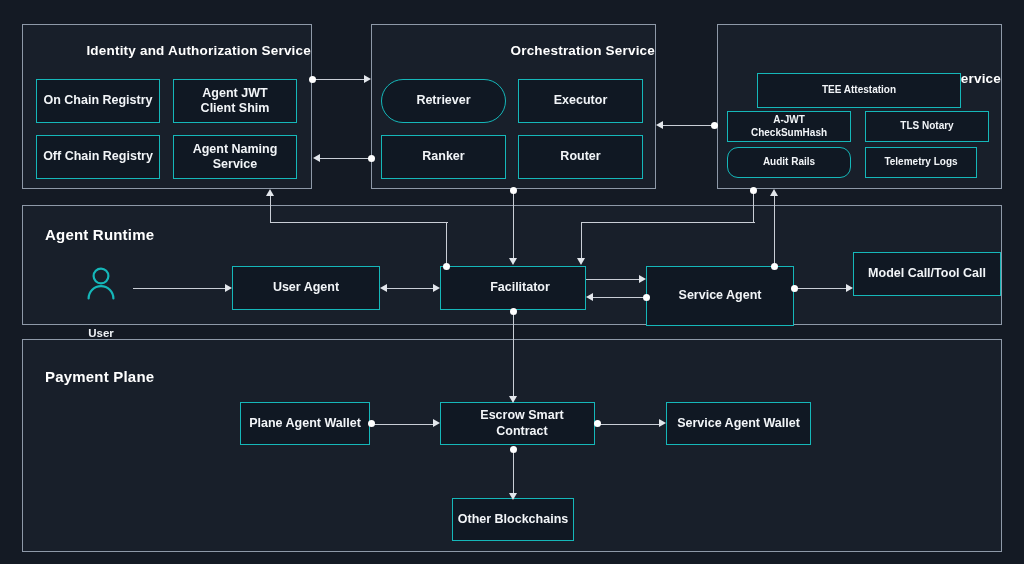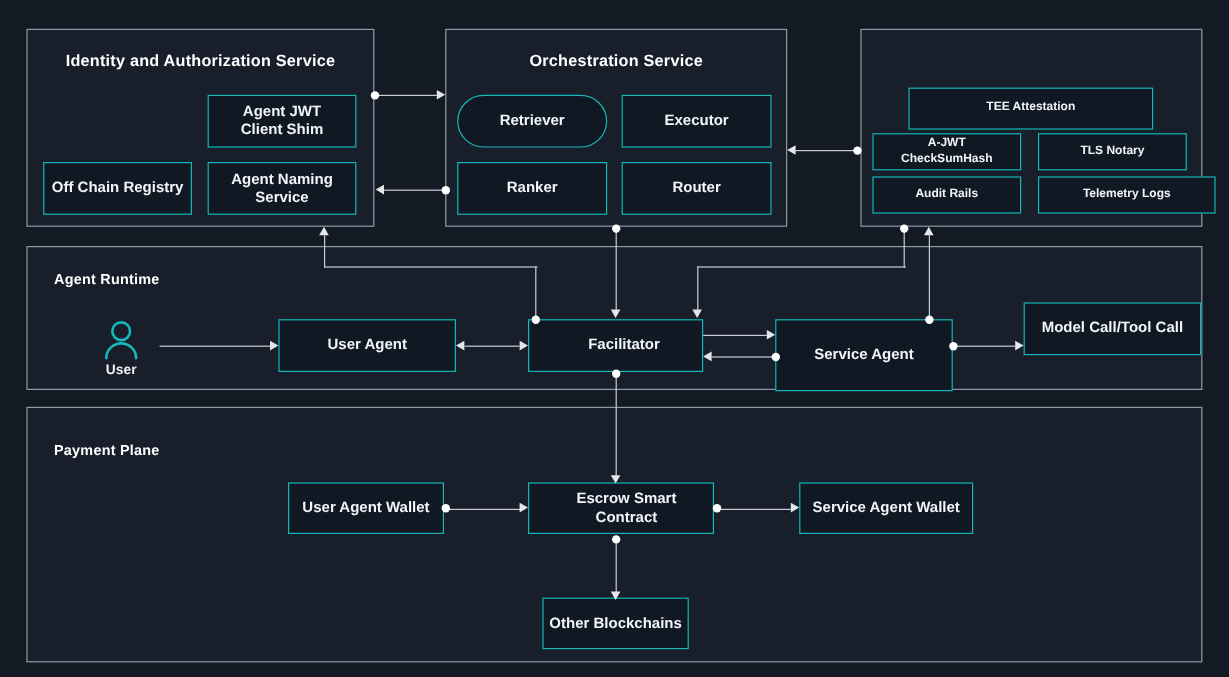--- a/index.html
+++ b/index.html
@@ -29,25 +29,25 @@
   .panel-title {
     position: absolute;
     color: #ffffff;
     font-weight: bold;
     letter-spacing: 0.2px;
     white-space: nowrap;
   }
   .panel-title.center {
     left: 0;
     right: 0;
-    text-align: center;
+    text-align: right;
     font-size: 13.5px;
   }
   .panel-title.left {
-    font-size: 12px;
+    font-size: 15px;
   }
   
   .node {
     position: absolute;
     box-sizing: border-box;
     background: #101823;
     border: 1.4px solid #15b7b9;
     color: #f2f5f8;
     display: flex;
     align-items: center;
@@ -114,20 +114,21 @@
   }
 </style>
 </head>
 <body>
 
 <div id="canvas">
 
   <div class="panel" style="left:22px; top:24px; width:290px; height:165px;">
     <div class="panel-title center" style="top:18px;">Identity and Authorization Service</div>
   </div>
+  <div class="node" style="left:36px; top:79px; width:124px; height:44px;">On Chain Registry</div>
   <div class="node" style="left:173px; top:79px; width:124px; height:44px; white-space:pre-line;">Agent JWT
 Client Shim</div>
   <div class="node" style="left:36px; top:135px; width:124px; height:44px;">Off Chain Registry</div>
   <div class="node" style="left:173px; top:135px; width:124px; height:44px; white-space:pre-line;">Agent Naming
 Service</div>
 
   <div class="panel" style="left:371px; top:24px; width:285px; height:165px;">
     <div class="panel-title center" style="top:18px;">Orchestration Service</div>
   </div>
   <div class="node" style="left:381px; top:79px; width:125px; height:44px;border-radius:22px;">Retriever</div>
@@ -135,45 +136,45 @@
   <div class="node" style="left:381px; top:135px; width:125px; height:44px;">Ranker</div>
   <div class="node" style="left:518px; top:135px; width:125px; height:44px;">Router</div>
 
   <div class="panel" style="left:717px; top:24px; width:285px; height:165px;">
     <div class="panel-title center" style="top:46px;">Verification and Audit Service</div>
   </div>
   <div class="node lg" style="left:757px; top:73px; width:204px; height:35px;">TEE Attestation</div>
   <div class="node small" style="left:727px; top:111px; width:124px; height:31px; white-space:pre-line;">A-JWT
 CheckSumHash</div>
   <div class="node small" style="left:865px; top:111px; width:124px; height:31px;">TLS Notary</div>
-  <div class="node small" style="left:727px; top:147px; width:124px; height:31px;">Audit Rails</div>
-  <div class="node small" style="left:865px; top:147px; width:148px; height:31px;">Telemetry Logs</div>
+  <div class="node small" style="left:727px; top:147px; width:124px; height:31px;border-radius:11px;">Audit Rails</div>
+  <div class="node small" style="left:865px; top:147px; width:112px; height:31px;">Telemetry Logs</div>
 
   <div class="panel" style="left:22px; top:205px; width:980px; height:120px;">
     <div class="panel-title left" style="left:22px; top:20px;">Agent Runtime</div>
   </div>
 
-  <div class="actor" style="left:78px; top:265px; width:46px;">
+  <div class="actor" style="left:78px; top:265px; width:46px;gap:24px;">
     <svg width="36" height="36" viewBox="0 0 36 36">
       <circle cx="18" cy="11" r="7.4" fill="none" stroke="#15b7b9" stroke-width="2.2"></circle>
       <path d="M5.6 33.5 a12.4 12.4 0 0 1 24.8 0" fill="none" stroke="#15b7b9" stroke-width="2.2" stroke-linecap="round"></path>
     </svg>
     <div class="actor-label">User</div>
   </div>
 
   <div class="node" style="left:232px; top:266px; width:148px; height:44px;">User Agent</div>
   <div class="node" style="left:440px; top:266px; width:146px; height:44px;padding-left:18px;">Facilitator</div>
   <div class="node" style="left:646px; top:266px; width:148px; height:60px;">Service Agent</div>
   <div class="node" style="left:853px; top:252px; width:148px; height:44px;">Model Call/Tool Call</div>
 
   <div class="panel" style="left:22px; top:339px; width:980px; height:213px;">
     <div class="panel-title left" style="left:22px; top:28px;">Payment Plane</div>
   </div>
 
-  <div class="node" style="left:240px; top:402px; width:130px; height:43px;">User Agent Wallet</div>
+  <div class="node" style="left:240px; top:402px; width:130px; height:43px;">Plane Agent Wallet</div>
   <div class="node" style="left:440px; top:402px; width:155px; height:43px;padding-left:13px;">Escrow Smart Contract</div>
   <div class="node" style="left:666px; top:402px; width:145px; height:43px;">Service Agent Wallet</div>
   <div class="node" style="left:452px; top:498px; width:122px; height:43px;">Other Blockchains</div>
 
   <div class="conn h" style="left:312px; top:79px; width:52px;"></div>
   <div class="dot" style="left:309px; top:76px;"></div>
   <div class="arrow right" style="left:364px; top:75px;"></div>
 
   <div class="conn h" style="left:320px; top:158px; width:51px;"></div>
   <div class="dot" style="left:368px; top:155px;"></div>

